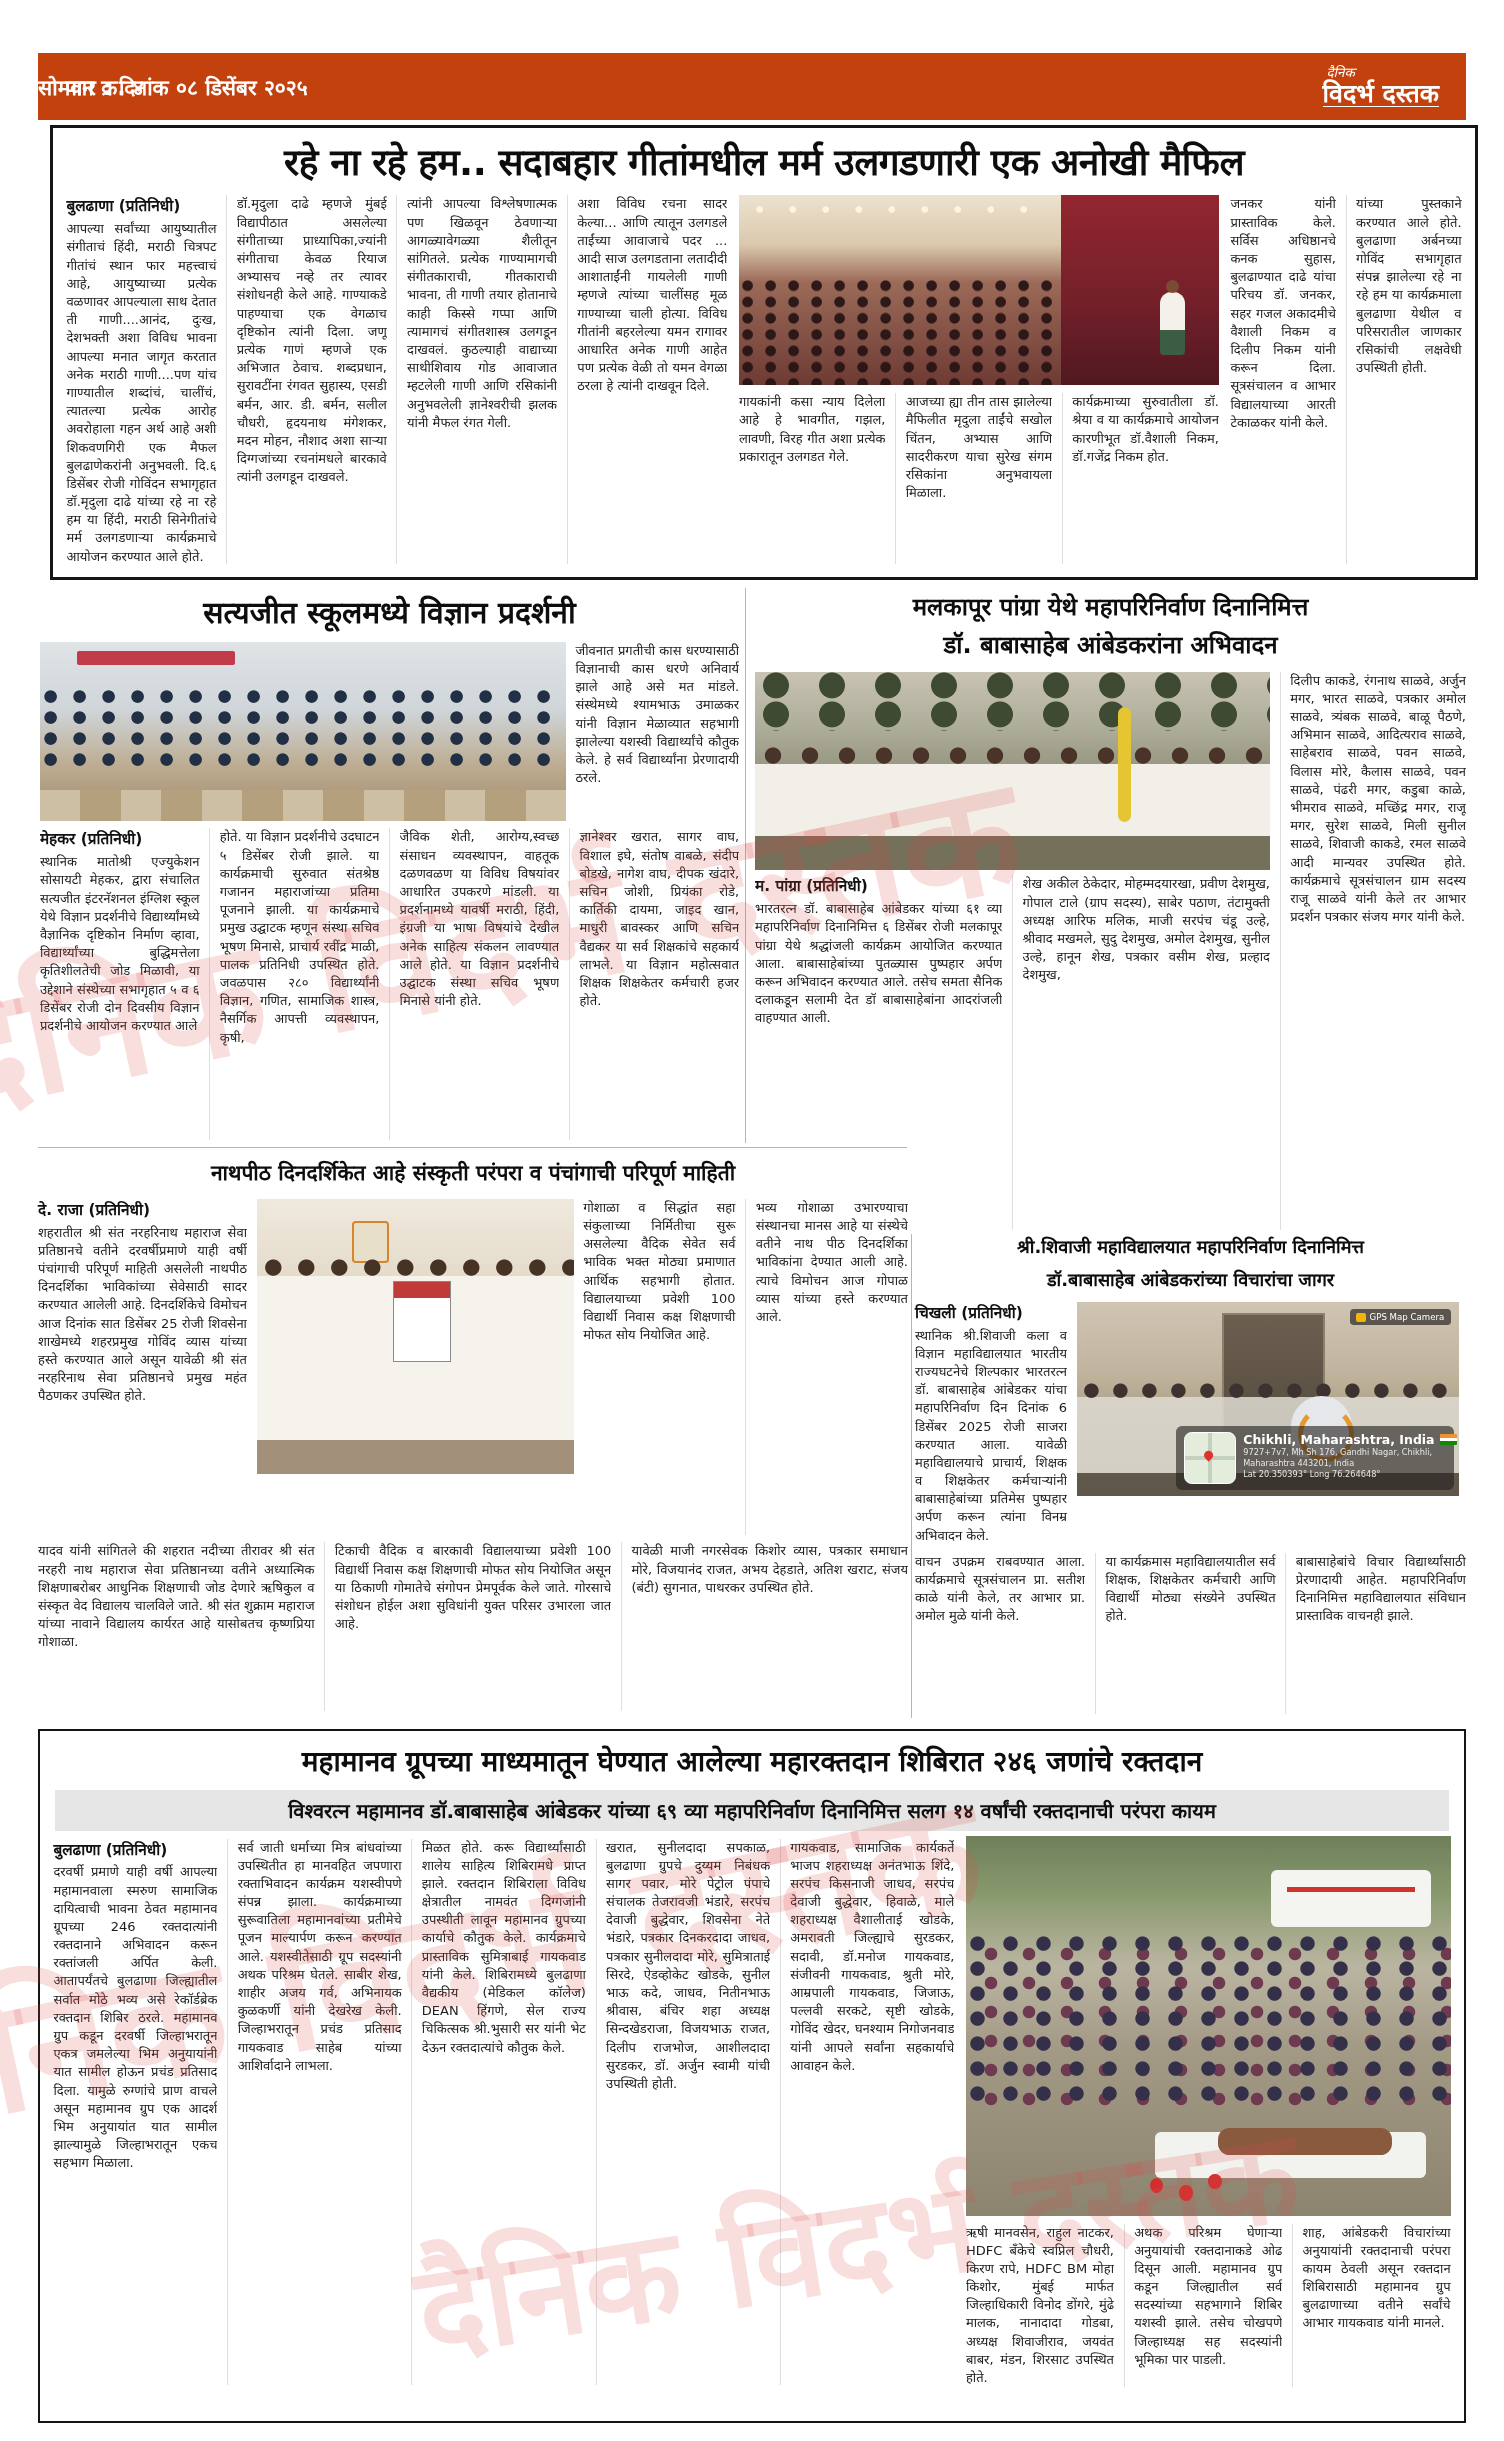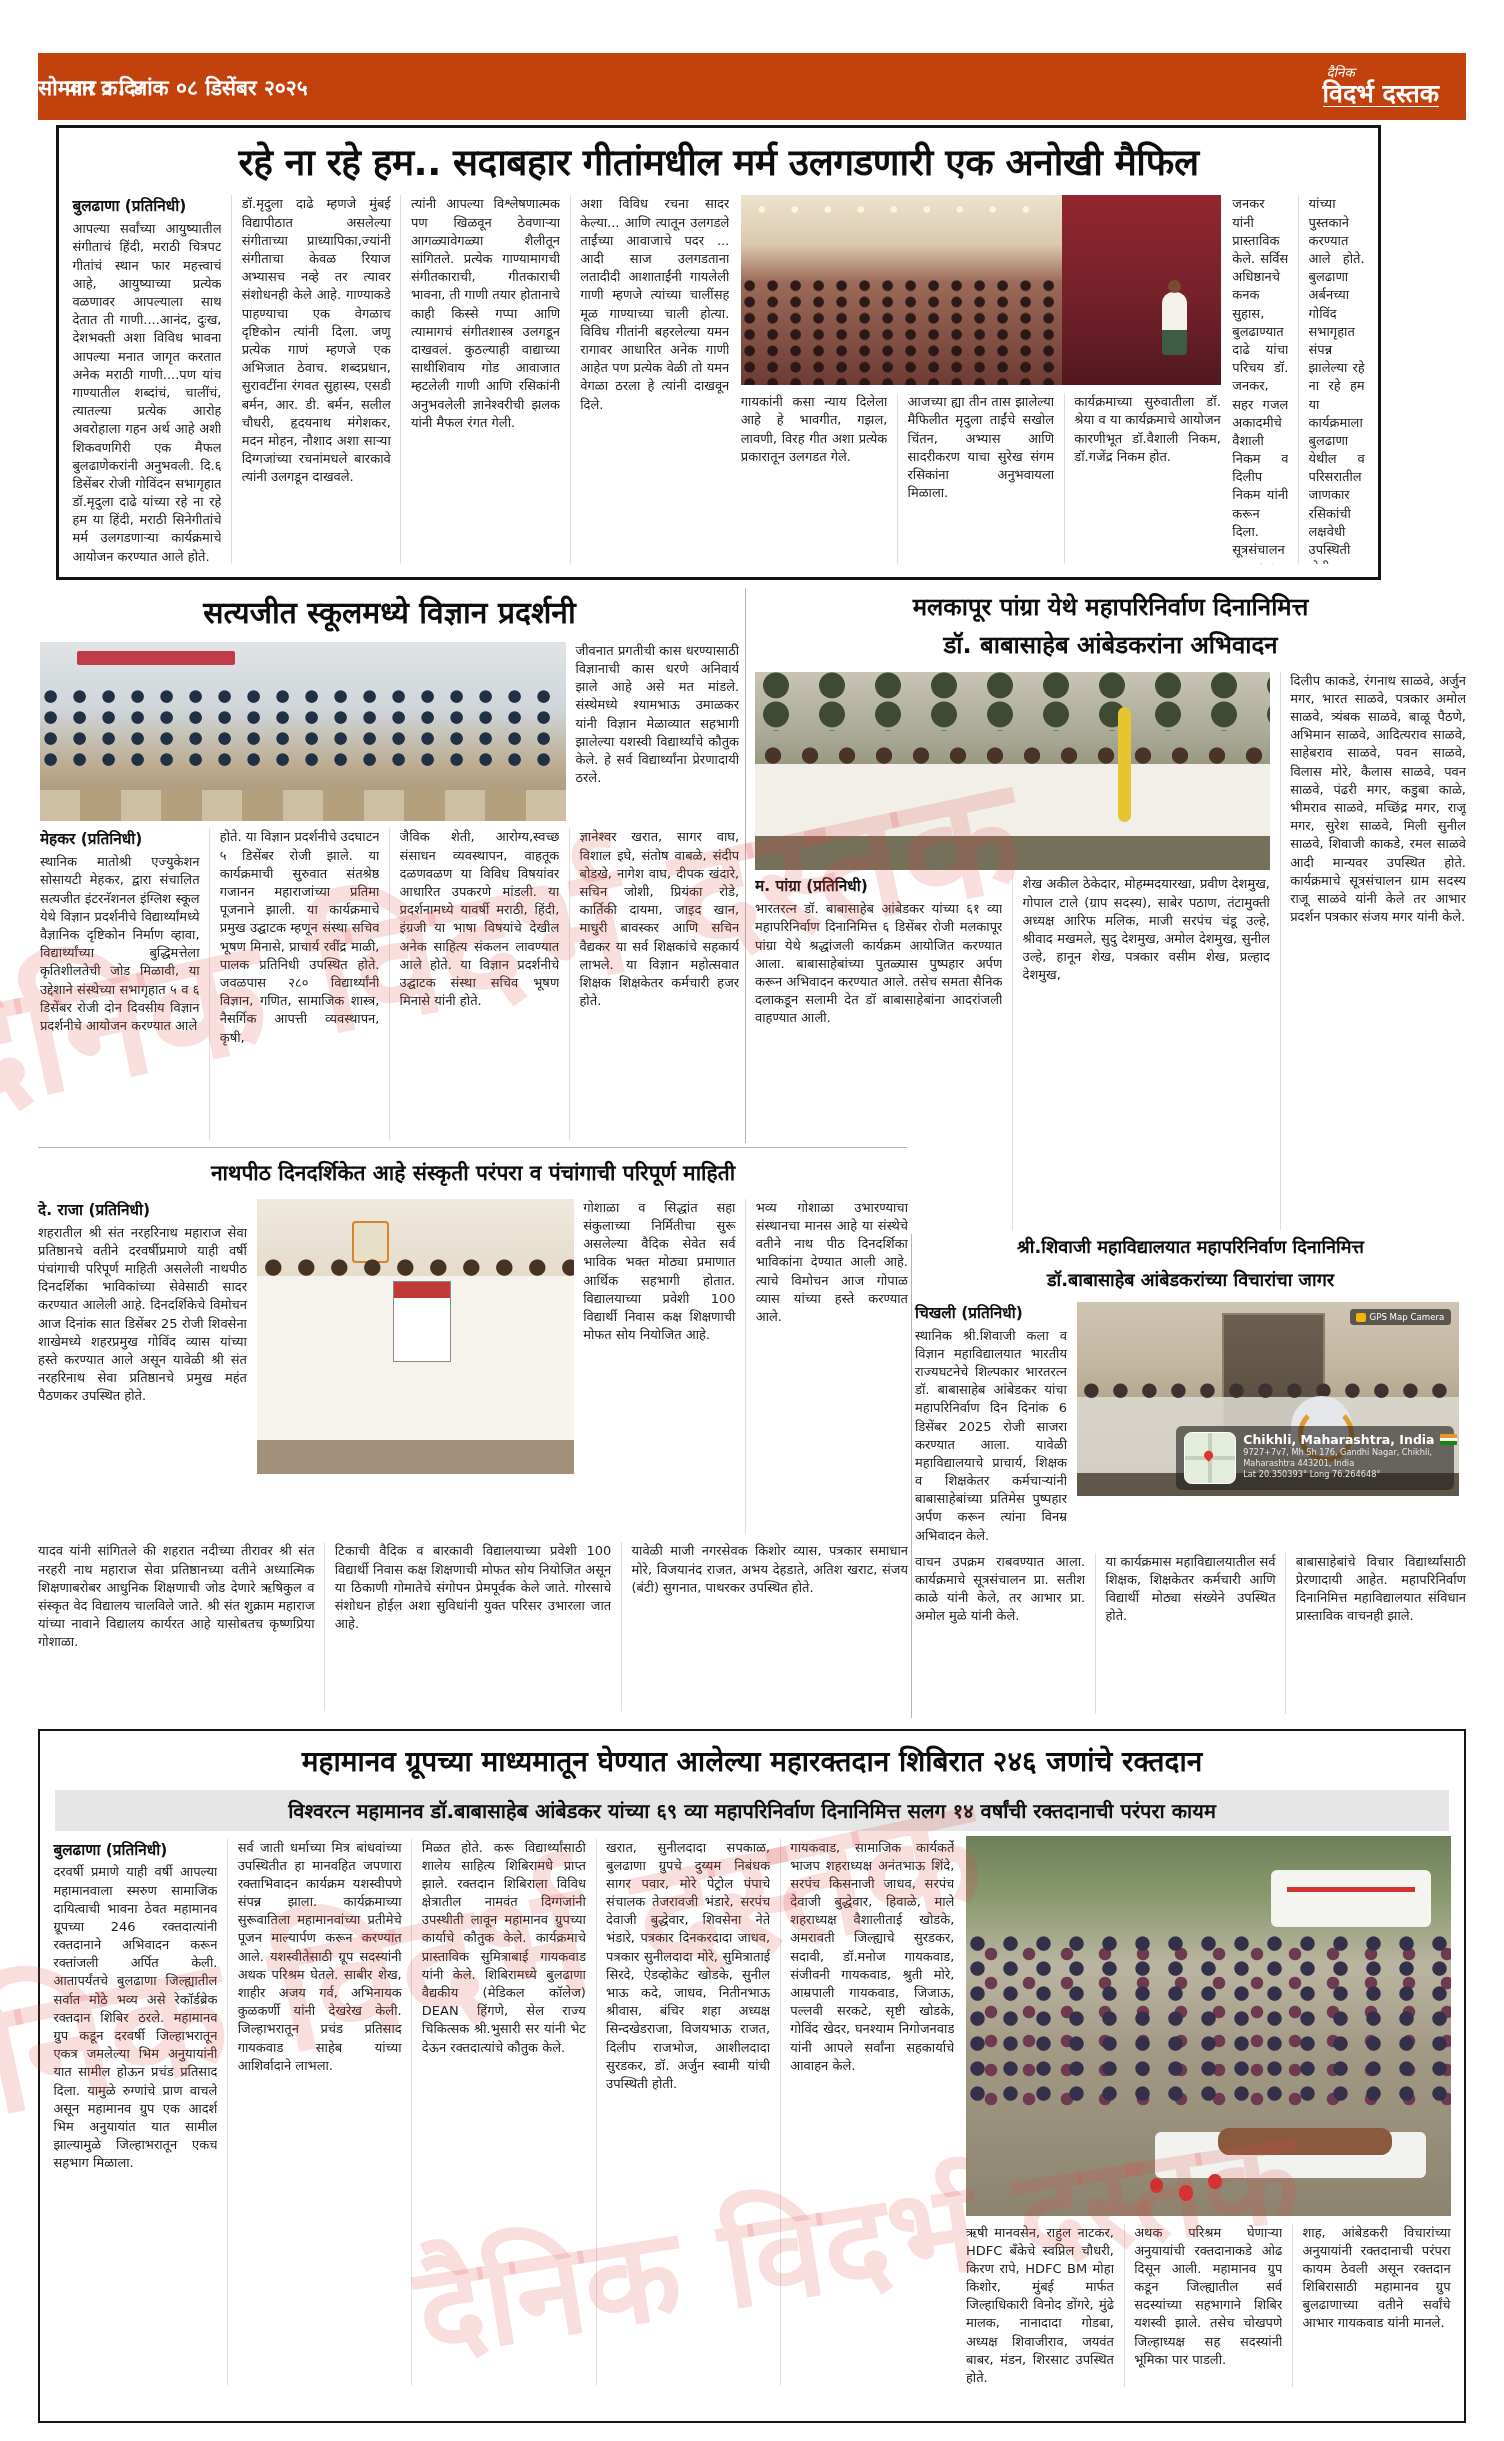--- a/index.html
+++ b/index.html
@@ -20,21 +20,21 @@
   .byline{font-weight:700;font-size:15.4px;margin:0 0 3.8px;color:#111;}
   .bcol{font-size:13px;line-height:1.4;text-align:justify;color:#1c1c1c;margin:0;overflow:hidden;}
   .cols{display:flex;}
   .cols>.cell{flex:1;min-width:0;padding:0 9.6px;border-left:1px solid #dedede;overflow:hidden;}
   .cols>.cell:first-child{border-left:none;padding-left:0;}
   .cols>.cell:last-child{padding-right:0;}
   .photo{position:relative;overflow:hidden;background:#c9c2b4;flex:none;}
   .sep-v{position:absolute;width:0;border-left:1px solid #b5b5b5;}
   .sep-h{position:absolute;height:0;border-top:1px solid #b5b5b5;}
   
-  .art1{left:56px;top:125px;width:1325px;height:455px;border:3.8px solid #151515;padding:7.7px 13.4px;}
+  .art1{left:50px;top:125px;width:1428px;height:455px;border:3.8px solid #151515;padding:7.7px 13.4px;}
   .art1 .hl{font-size:37px;letter-spacing:-0.5px;height:54px;line-height:54px;}
   .a1body{display:flex;gap:11.5px;height:369px;margin-top:5.8px;}
   .a1left{width:661px;}
   .a1left .cols{height:100%;}
   .a1mid{width:480px;display:flex;flex-direction:column;gap:7.7px;}
   .a1midcols{flex:1;}
   .a1right{flex:1;}
   .a1right .cols{height:100%;}
   .p-hall{width:480px;height:190px;background:linear-gradient(180deg,#ece2cf 0%,#dbc9ad 26%,#9b6a58 46%,#6e3b34 100%);}
   .p-hall .ph-lights{position:absolute;top:7.7px;left:3%;width:62%;height:13.4px;

